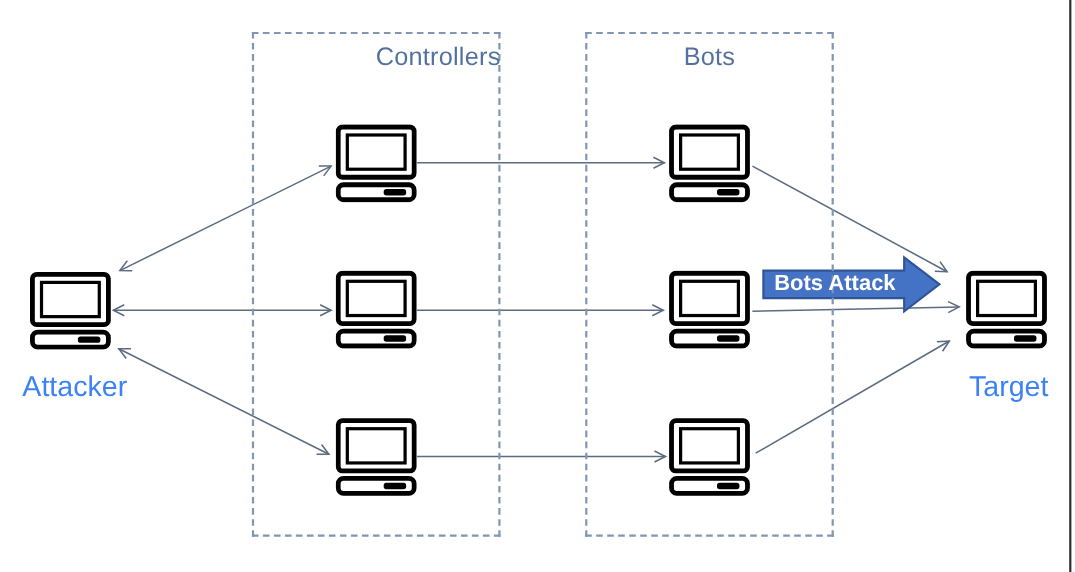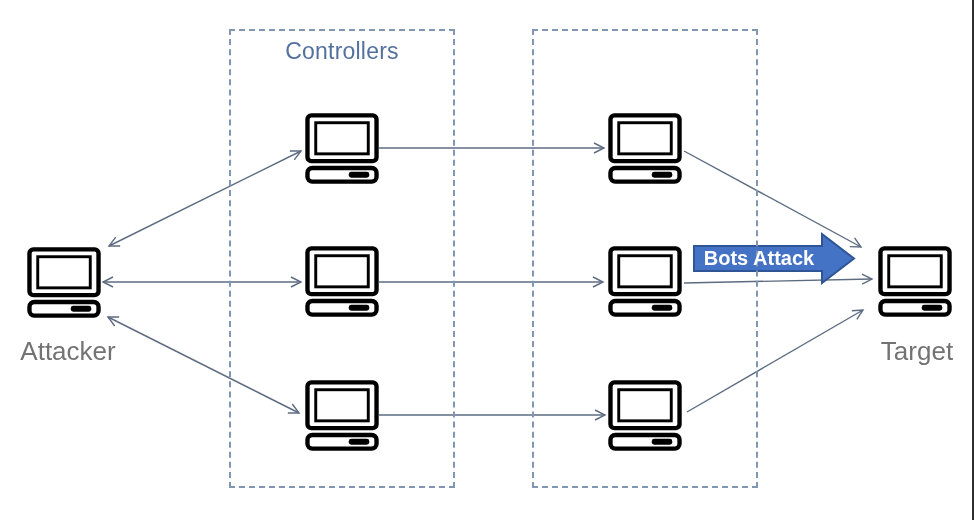--- a/index.html
+++ b/index.html
@@ -19,26 +19,26 @@
   }
   .box-controllers{left:229px;top:29px;width:226px;height:459px;}
   .box-bots{left:532px;top:29px;width:226px;height:459px;}
   .group-label{
     position:absolute;
     text-align:center;
     color:#54719e;
     font-size:23px;
     letter-spacing:0.2px;
   }
-  .label-controllers{left:229px;top:38px;width:226px;}
+  .label-controllers{left:229px;top:38px;width:226px;text-align:right;}
   .label-bots{left:532px;top:38px;width:226px;}
   .node-label{
     position:absolute;
     text-align:center;
-    color:#737373;
+    color:#3b82f6;
     font-size:26px;
   }
   .label-attacker{left:6px;top:336px;width:124px;}
   .label-target{left:849px;top:336px;width:136px;}
   .computer{position:absolute;width:74px;height:71px;}
   .pos-attacker{left:27px;top:247px;}
   .pos-ctrl1{left:305px;top:113px;}
   .pos-ctrl2{left:305px;top:246px;}
   .pos-ctrl3{left:305px;top:380px;}
   .pos-bot1{left:608px;top:113px;}
@@ -84,20 +84,21 @@
       <line x1="687" y1="412" x2="863" y2="310" marker-end="url(#ah-end)"></line>
     </g>
 
     <polygon points="694,246 822,246 822,234 854,258.5 822,283 822,271 694,271" fill="#4472c4" stroke="#2f5597" stroke-width="2"></polygon>
   </svg>
 
   <div class="group-box box-controllers"></div>
   <div class="group-box box-bots"></div>
 
   <div class="group-label label-controllers">Controllers</div>
+  <div class="group-label label-bots">Bots</div>
 
   <svg class="computer pos-attacker" viewBox="0 0 76 73">
     <rect x="2.5" y="2.5" width="71" height="47" rx="4" fill="#fff" stroke="#000" stroke-width="4.5"></rect>
     <rect x="11" y="10" width="54" height="32" fill="#fff" stroke="#000" stroke-width="3"></rect>
     <rect x="2.5" y="56.5" width="71" height="14" rx="5" fill="#fff" stroke="#000" stroke-width="4.5"></rect>
     <rect x="45" y="60.5" width="21" height="6" rx="2.5" fill="#000"></rect>
   </svg>
   <svg class="computer pos-ctrl1" viewBox="0 0 76 73">
     <rect x="2.5" y="2.5" width="71" height="47" rx="4" fill="#fff" stroke="#000" stroke-width="4.5"></rect>
     <rect x="11" y="10" width="54" height="32" fill="#fff" stroke="#000" stroke-width="3"></rect>

